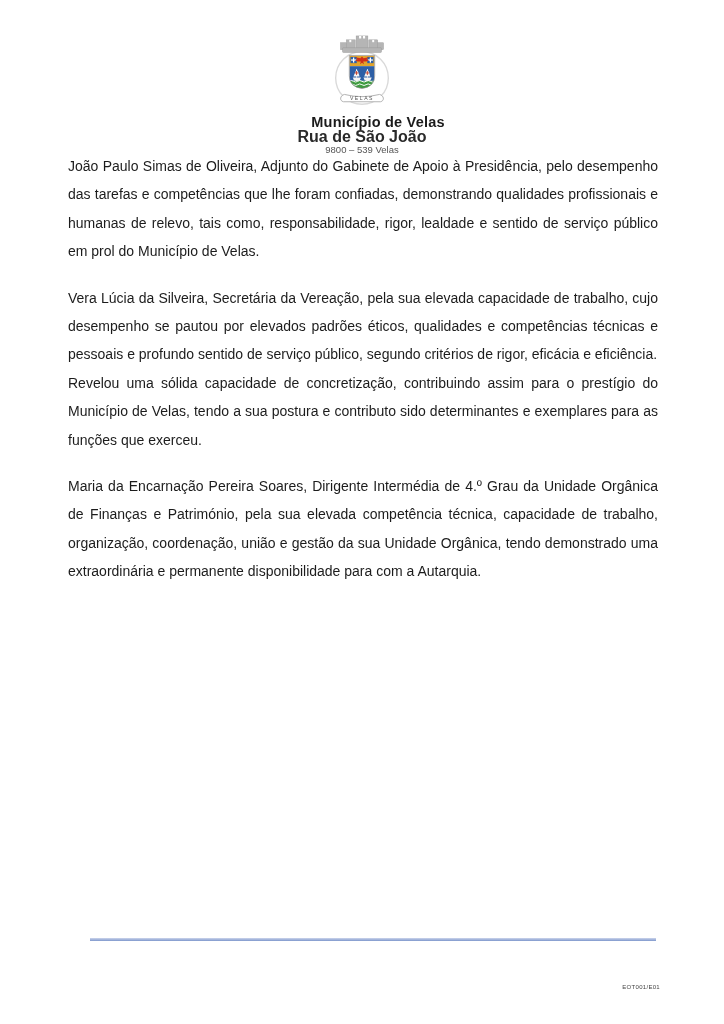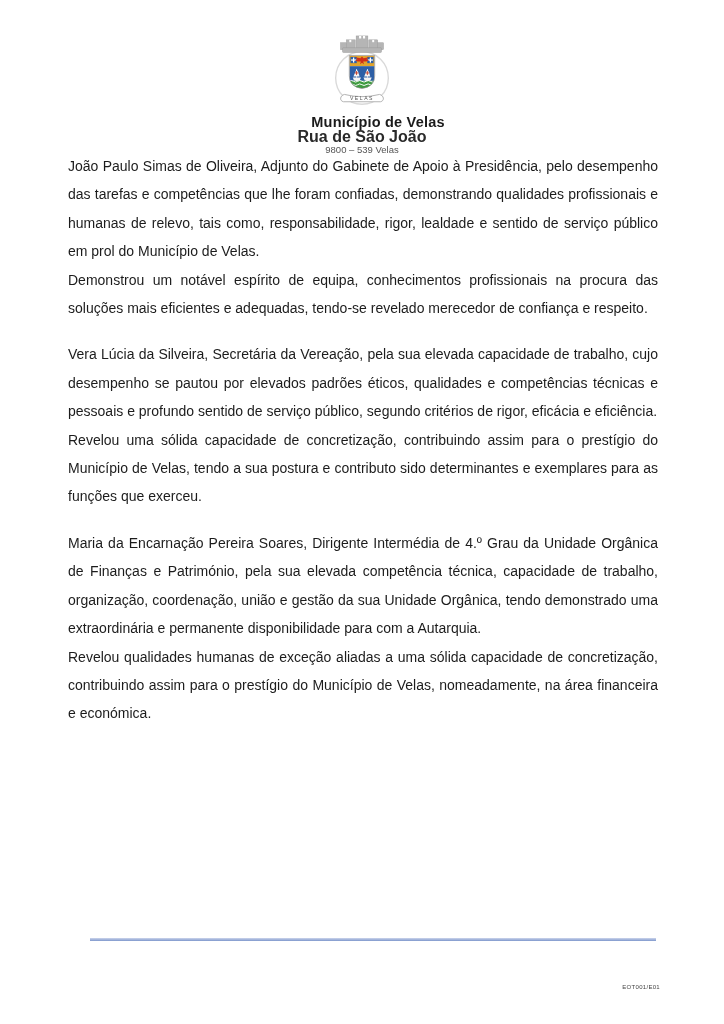--- a/index.html
+++ b/index.html
@@ -116,29 +116,27 @@
     </svg>
 
     <div class="muni-name">Município de Velas</div>
     <div class="muni-street">Rua de São João</div>
     <div class="muni-postal">9800 – 539 Velas</div>
   </div>
 
   <div class="doc-body">
     <div class="block">
       <p>João Paulo Simas de Oliveira, Adjunto do Gabinete de Apoio à Presidência, pelo desempenho das tarefas e competências que lhe foram confiadas, demonstrando qualidades profissionais e humanas de relevo, tais como, responsabilidade, rigor, lealdade e sentido de serviço público em prol do Município de Velas.</p>
-      <p>Demonstrou um notável espírito de equipa, conhecimentos profissionais na procura das soluções mais eficientes e adequadas, tendo-se revelado merecedor de confiança e respeito.</p>
     </div>
     <div class="block">
       <p>Vera Lúcia da Silveira, Secretária da Vereação, pela sua elevada capacidade de trabalho, cujo desempenho se pautou por elevados padrões éticos, qualidades e competências técnicas e pessoais e profundo sentido de serviço público, segundo critérios de rigor, eficácia e eficiência.</p>
       <p>Revelou uma sólida capacidade de concretização, contribuindo assim para o prestígio do Município de Velas, tendo a sua postura e contributo sido determinantes e exemplares para as funções que exerceu.</p>
     </div>
     <div class="block">
       <p>Maria da Encarnação Pereira Soares, Dirigente Intermédia de 4.º Grau da Unidade Orgânica de Finanças e Património, pela sua elevada competência técnica, capacidade de trabalho, organização, coordenação, união e gestão da sua Unidade Orgânica, tendo demonstrado uma extraordinária e permanente disponibilidade para com a Autarquia.</p>
-      <p>Revelou qualidades humanas de exceção aliadas a uma sólida capacidade de concretização, contribuindo assim para o prestígio do Município de Velas, nomeadamente, na área financeira e económica.</p>
     </div>
   </div>
 
   <div class="footer-rule"></div>
 
 
   <div class="doc-code">EOT001/E01</div>
 
 </div>
 

